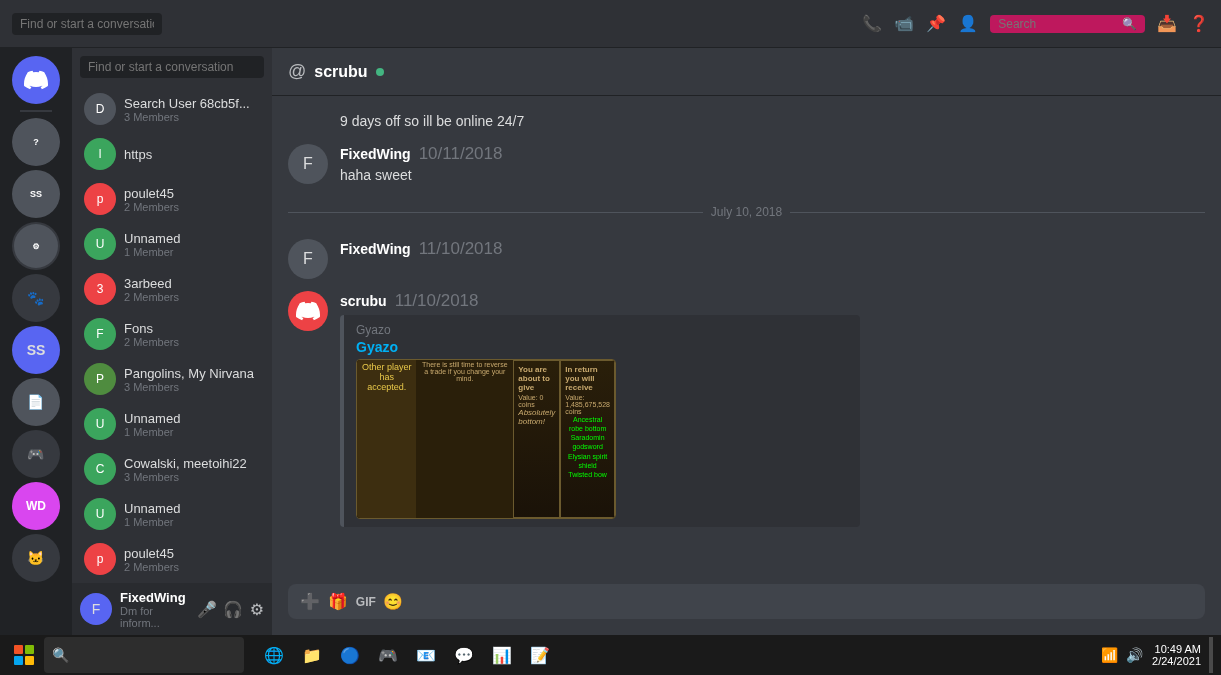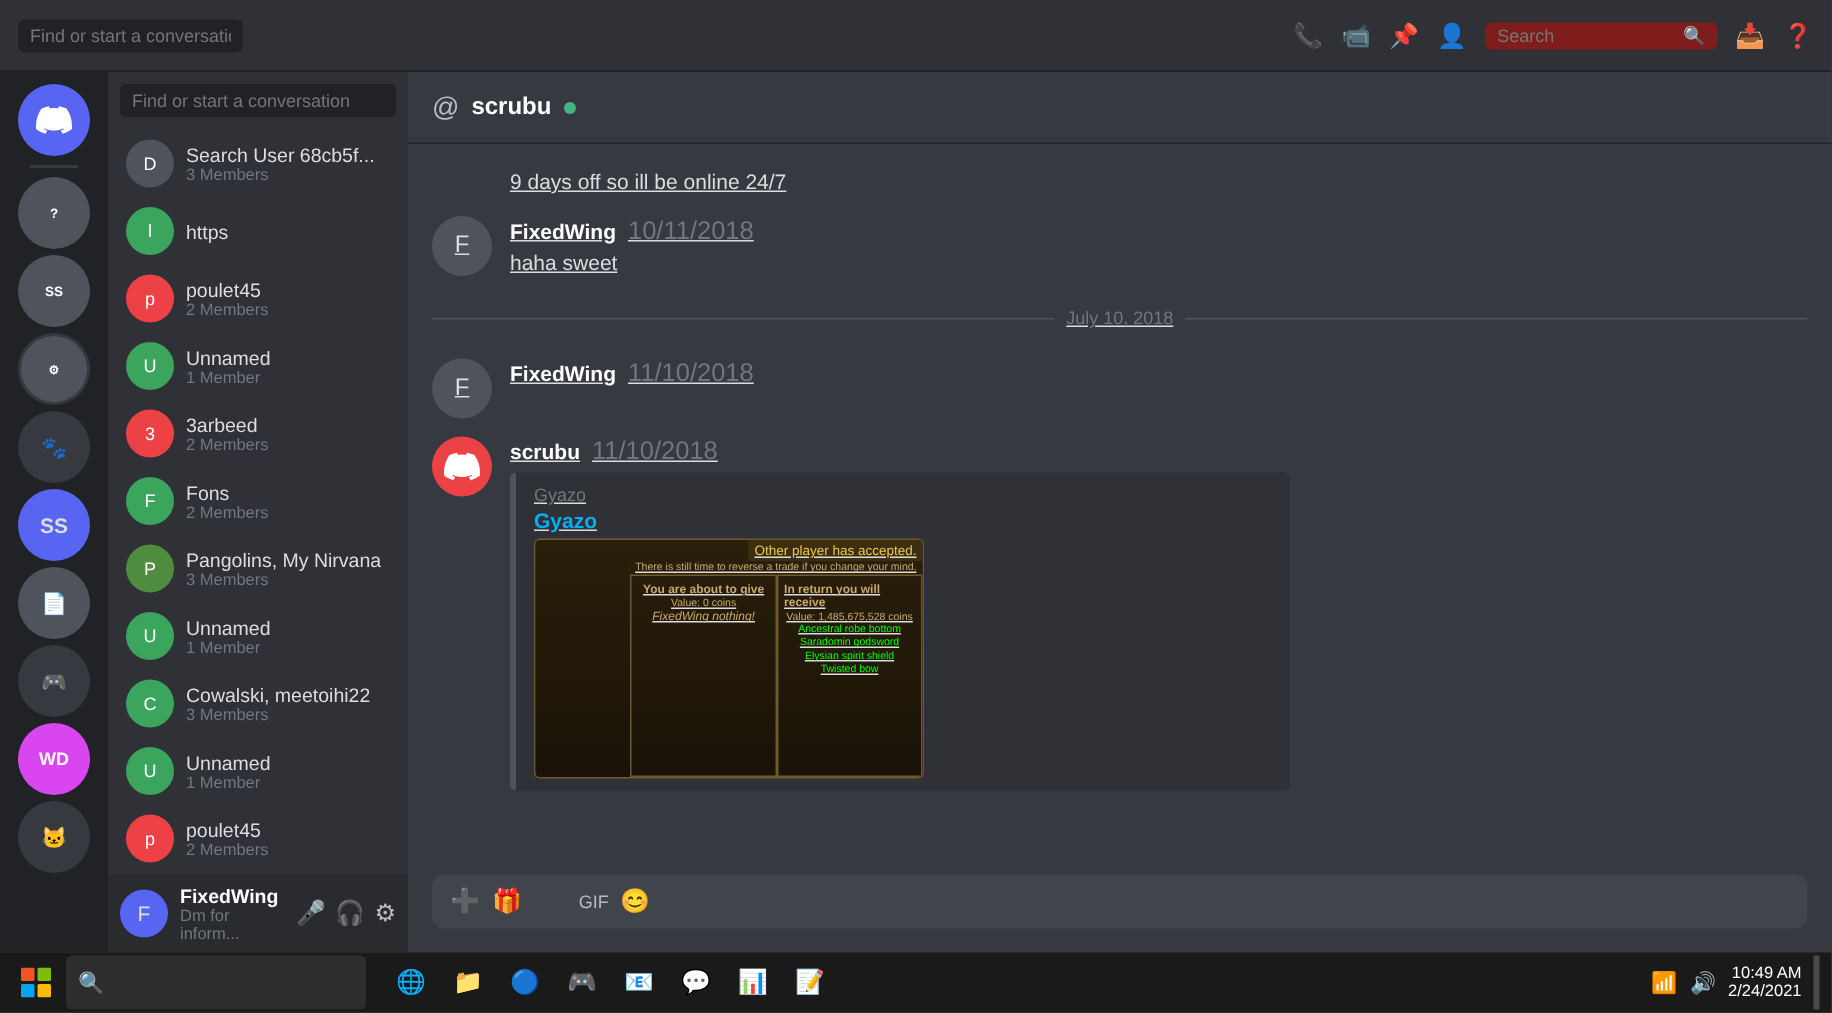--- a/index.html
+++ b/index.html
@@ -4,21 +4,21 @@
   <style>
     * { margin: 0; padding: 0; box-sizing: border-box; }
     body { font-family: 'Segoe UI', sans-serif; background: #36393f; color: #dcddde; width: 1221px; height: 675px; overflow: hidden; display: flex; flex-direction: column; }
 
     
     .top-bar { display: flex; align-items: center; height: 48px; background: #2f3136; border-bottom: 1px solid #202225; padding: 0 12px; gap: 8px; flex-shrink: 0; }
     .top-bar-left { display: flex; align-items: center; gap: 8px; width: 200px; }
     .search-input-top { background: #202225; border: none; border-radius: 4px; color: #dcddde; font-size: 12px; padding: 4px 8px; width: 150px; outline: none; }
     .top-bar-right { display: flex; align-items: center; gap: 12px; margin-left: auto; }
     .top-bar-icon { color: #b9bbbe; font-size: 16px; cursor: pointer; }
-    .search-bar { display: flex; align-items: flex-start; background: #7f1d1d; border-radius: 4px; padding: 2px 8px; gap: 4px; }
+    .search-bar { display: flex; align-items: flex-start; background: #be185d; border-radius: 4px; padding: 2px 8px; gap: 4px; }
     .search-bar input { background: transparent; border: none; color: #dcddde; font-size: 12px; outline: none; width: 120px; }
 
     
     .main { display: flex; flex: 1; overflow: hidden; }
 
     
     .server-sidebar { width: 72px; background: #202225; display: flex; flex-direction: column; align-items: center; padding: 8px 0; gap: 4px; overflow-y: auto; flex-shrink: 0; }
     .server-icon { width: 48px; height: 48px; border-radius: 50%; display: flex; align-items: center; justify-content: center; cursor: pointer; background: #36393f; color: #dcddde; font-size: 18px; font-weight: bold; overflow: hidden; flex-shrink: 0; }
     .server-divider { width: 32px; height: 2px; background: #36393f; margin: 2px 0; flex-shrink: 0; }
 
@@ -39,38 +39,38 @@
     .user-info { flex: 1; }
     .user-name { font-size: 13px; font-weight: 600; color: #fff; }
     .user-status { font-size: 11px; color: #72767d; }
     .user-controls { display: flex; gap: 6px; color: #b9bbbe; font-size: 14px; }
 
     
     .chat-area { flex: 1; display: flex; flex-direction: column; background: #36393f; overflow: hidden; }
     .chat-header { height: 48px; background: #36393f; border-bottom: 1px solid #202225; display: flex; align-items: center; padding: 0 16px; gap: 8px; flex-shrink: 0; }
     .chat-header-name { font-size: 16px; font-weight: 600; color: #fff; }
     .online-dot { width: 8px; height: 8px; border-radius: 50%; background: #43b581; display: inline-block; }
-    .chat-messages { flex: 1; overflow-y: auto; padding: 16px; display: flex; flex-direction: column; gap: 12px; text-decoration: underline; }
+    .chat-messages { flex: 1; overflow-y: auto; padding: 16px; display: flex; flex-direction: column; gap: 12px; }
     .message { display: flex; gap: 12px; align-items: flex-start; }
     .msg-avatar { width: 40px; height: 40px; border-radius: 50%; background: #7289da; flex-shrink: 0; display: flex; align-items: center; justify-content: center; font-size: 16px; overflow: hidden; }
     .msg-content { flex: 1; }
     .msg-header { display: flex; align-items: baseline; gap: 8px; margin-bottom: 2px; }
     .msg-author { font-size: 14px; font-weight: 600; color: #fff; }
     .msg-time { font-size: 17px; color: #72767d; }
     .msg-text { font-size: 14px; color: #dcddde; line-height: 1.4; }
     .msg-link { color: #00b0f4; text-decoration: none; font-size: 14px; }
     .date-divider { display: flex; align-items: center; gap: 8px; color: #72767d; font-size: 12px; margin: 8px 0; }
     .date-divider::before, .date-divider::after { content: ''; flex: 1; height: 1px; background: #4f545c; }
     .embed { background: #2f3136; border-left: 4px solid #4f545c; border-radius: 4px; padding: 8px 12px; margin-top: 4px; max-width: 520px; }
     .embed-provider { font-size: 12px; color: #72767d; margin-bottom: 2px; }
     .embed-title { font-size: 14px; font-weight: 600; color: #00b0f4; margin-bottom: 4px; }
     .game-screenshot { width: 260px; height: 150px; background: #1a1a2e; border-radius: 4px; display: flex; align-items: center; justify-content: center; color: #555; font-size: 12px; margin-top: 4px; border: 1px solid #333; overflow: hidden; position: relative; }
     .game-screenshot-inner { width: 100%; height: 100%; background: linear-gradient(135deg, #2d1b00 0%, #1a0f00 50%, #0d0700 100%); display: flex; align-items: center; justify-content: center; }
     .trade-screen { width: 260px; height: 160px; background: #1a1208; border-radius: 4px; display: flex; flex-direction: column; align-items: center; justify-content: center; color: #c8a96e; font-size: 10px; border: 1px solid #6b5a2e; overflow: hidden; position: relative; margin-top: 4px; }
-    .trade-inner { width: 100%; height: 100%; background: linear-gradient(180deg, #2a1f0a 0%, #1a1208 100%); position: relative; display: flex; flex-direction: column; align-items: flex-end; }
+    .trade-inner { width: 100%; height: 100%; background: linear-gradient(180deg, #2a1f0a 0%, #1a1208 100%); position: relative; display: flex; flex-direction: row; }
     .trade-top-bar { background: #3d2e10; padding: 2px 4px; font-size: 9px; color: #e8c84a; text-align: center; }
     .trade-body { display: flex; flex: 1; }
     .trade-col { flex: 1; border: 1px solid #6b5a2e; padding: 4px; display: flex; flex-direction: column; align-items: center; }
     .trade-col-title { font-size: 8px; color: #c8a96e; margin-bottom: 2px; font-weight: bold; }
     .trade-item { font-size: 7px; color: #00ff00; text-align: center; line-height: 1.3; }
     .trade-nothing { font-size: 8px; color: #c8a96e; font-style: italic; }
 
     
     .chat-input-area { padding: 0 16px 16px; flex-shrink: 0; }
     .chat-input-wrapper { background: #40444b; border-radius: 8px; display: flex; align-items: center; padding: 8px 12px; gap: 8px; }
@@ -318,21 +318,21 @@
             <div class="embed-title">Gyazo</div>
 
             <div class="trade-screen">
               <div class="trade-inner">
                 <div class="trade-top-bar">Other player has accepted.</div>
                 <div style="font-size:7px;color:#c8a96e;text-align:center;padding:1px 4px;background:#2a1f0a;">There is still time to reverse a trade if you change your mind.</div>
                 <div class="trade-body">
                   <div class="trade-col">
                     <div class="trade-col-title">You are about to give</div>
                     <div style="font-size:7px;color:#c8a96e;">Value: 0 coins</div>
-                    <div class="trade-nothing">FixedWing nothing!</div>
+                    <div class="trade-nothing">Absolutely bottom!</div>
                   </div>
                   <div class="trade-col">
                     <div class="trade-col-title">In return you will receive</div>
                     <div style="font-size:7px;color:#c8a96e;">Value: 1,485,675,528 coins</div>
                     <div class="trade-item">Ancestral robe bottom</div>
                     <div class="trade-item">Saradomin godsword</div>
                     <div class="trade-item">Elysian spirit shield</div>
                     <div class="trade-item">Twisted bow</div>
 
                   </div>
@@ -348,21 +348,21 @@
         </div>
       </div>
 
     </div>
 
     <div class="chat-input-area">
       <div class="chat-input-wrapper">
         <span class="chat-input-icon">➕</span>
         <div class="chat-input-right">
           <span class="chat-input-icon">🎁</span>
-          <span class="chat-input-icon" style="font-size:12px;font-weight:normal;color:#b9bbbe;margin-left:30px;">GIF</span>
+          <span class="chat-input-icon" style="font-size:12px;font-weight:bold;color:#b9bbbe;">GIF</span>
           <span class="chat-input-icon">😊</span>
         </div>
       </div>
     </div>
   </div>
 
 </div>
 
 <div class="taskbar">
   <div class="taskbar-start">

